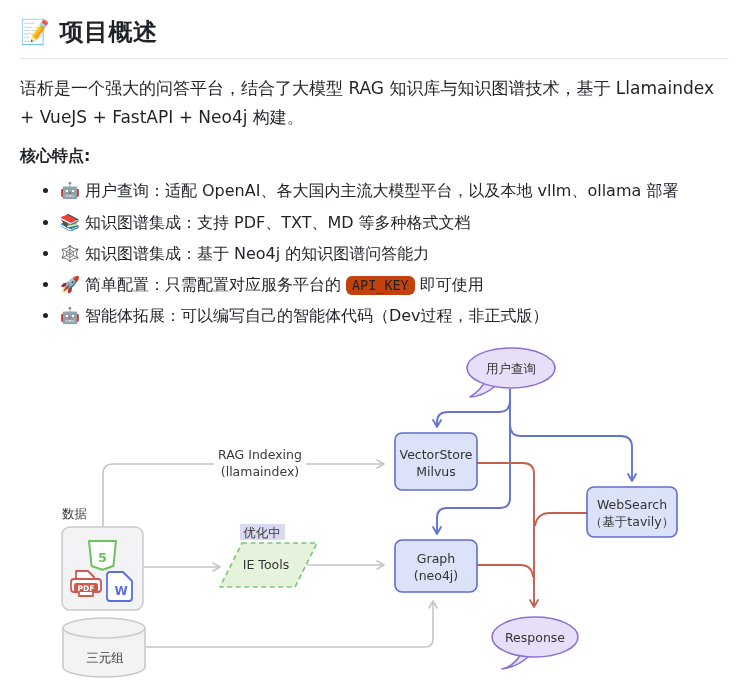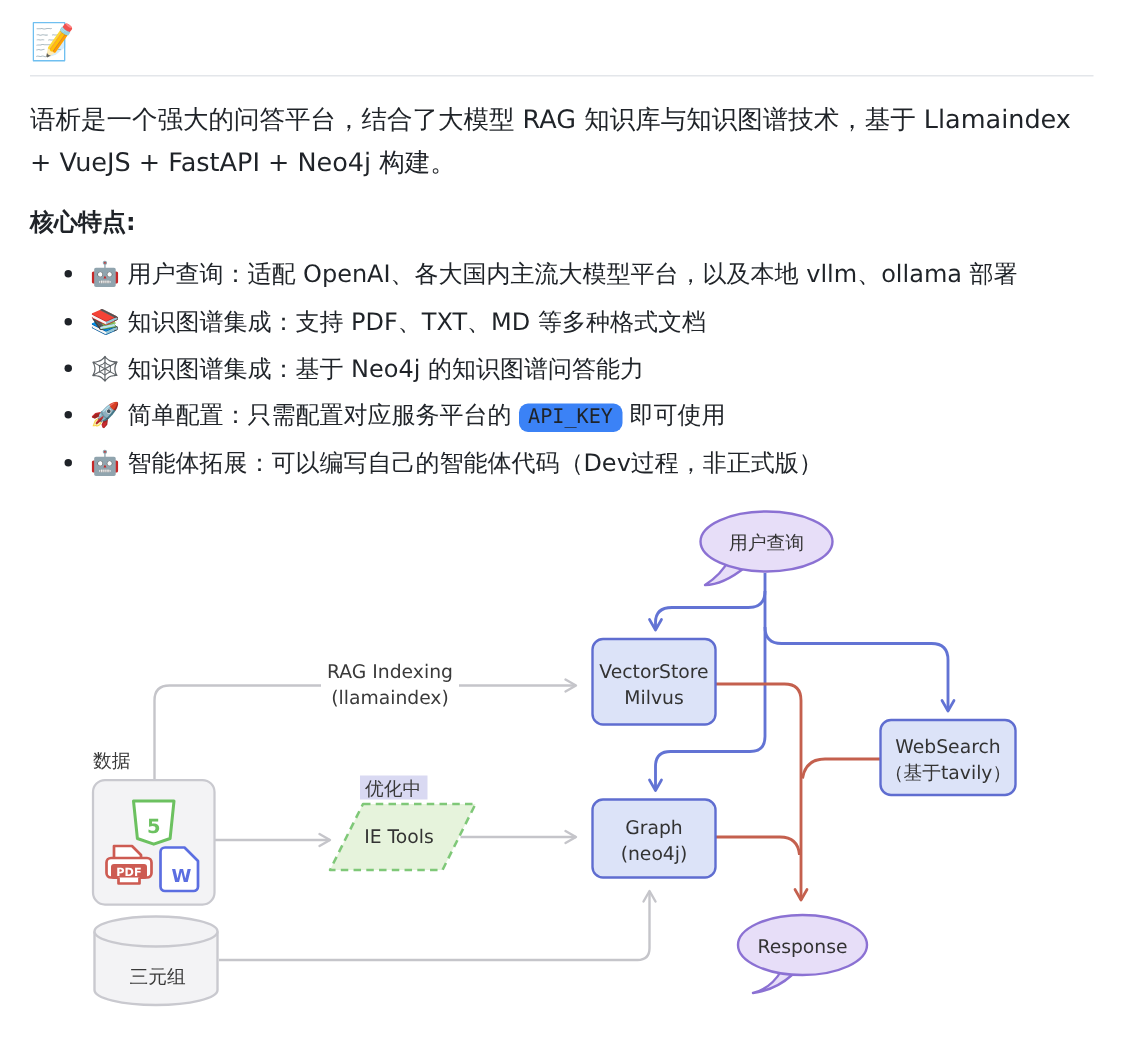--- a/index.html
+++ b/index.html
@@ -20,35 +20,36 @@
     font-size:17px;line-height:1.72;margin:15px 0 14px 0;
   }
   p.features-heading{font-size:16px;font-weight:700;margin:14px 0 12px 0;}
   ul.features{margin:0;padding-left:40px;}
   ul.features li{
     font-size:16px;line-height:1.45;margin:8px 0;
   }
   ul.features .emoji{margin-right:5px;}
   code.inline{
     font-family:"DejaVu Sans Mono","Liberation Mono",monospace;
-    font-size:84%;background:#3b82f6;border-radius:6px;
+    font-size:84%;background:#c2410c;border-radius:6px;
     padding:2px 6px;color:#1f2328;
   }
   .diagram-wrap{position:relative;width:749px;height:365px;margin-top:6px;}
   svg text{font-family:"DejaVu Sans","Liberation Sans",sans-serif;}
   .node-label{font-size:12.5px;fill:#333;}
   .small-label{font-size:12.5px;fill:#3a3a3a;}
 </style>
 </head>
 <body>
 
 <div class="readme">
 
   <h2 class="page-title">
     <span class="emoji">📝</span>
+    <span>项目概述</span>
   </h2>
 
   <p class="intro">语析是一个强大的问答平台，结合了大模型 RAG 知识库与知识图谱技术，基于 Llamaindex + VueJS + FastAPI + Neo4j 构建。</p>
 
   <p class="features-heading">核心特点:</p>
 
   <ul class="features">
     <li>
       <span class="emoji">🤖</span><span>用户查询：适配 OpenAI、各大国内主流大模型平台，以及本地 vllm、ollama 部署</span>
     </li>

